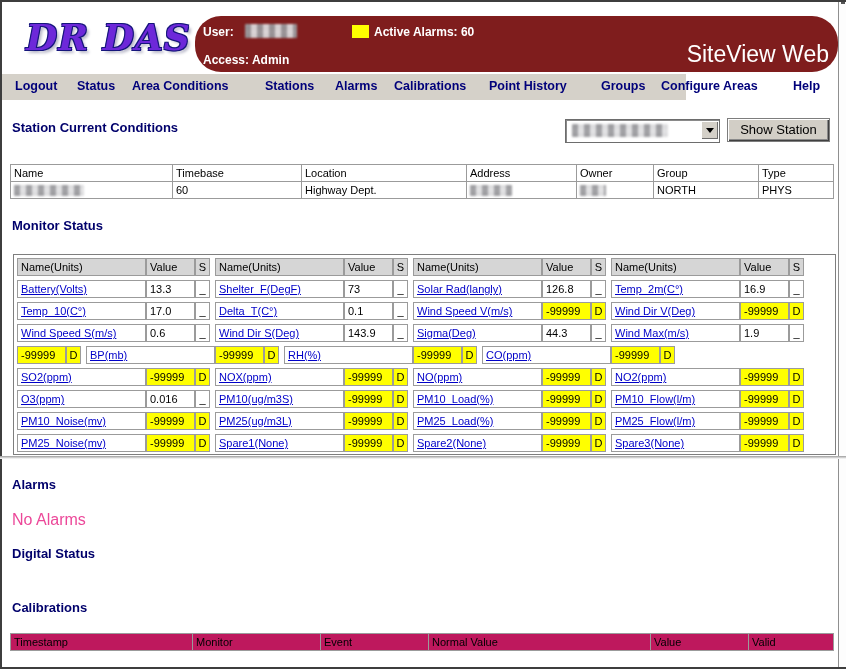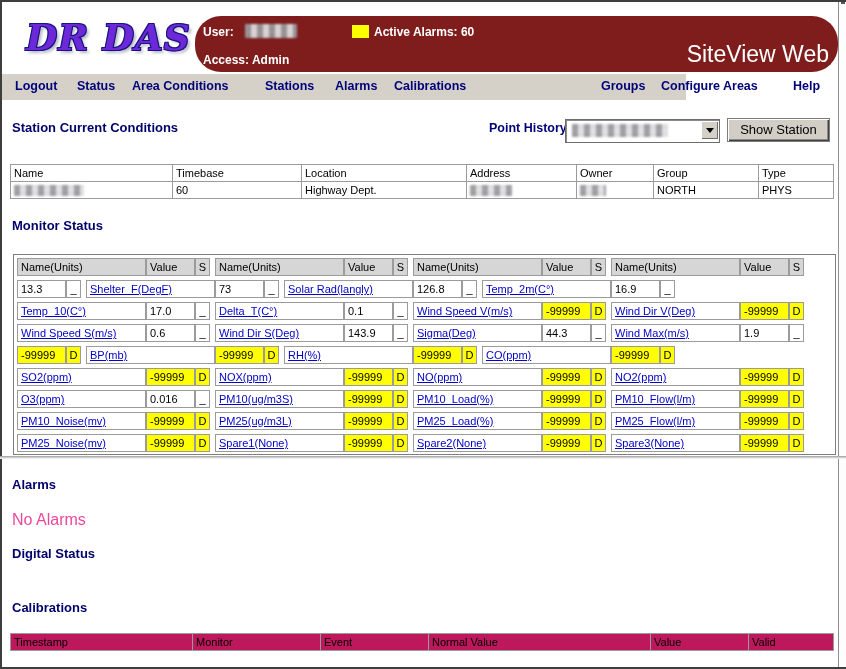--- a/index.html
+++ b/index.html
@@ -106,21 +106,21 @@
     <span class="product">SiteView Web</span>
   </div>
 
   <div class="navbar">
       <div class="nav-item" style="left: 13px;">Logout</div>
       <div class="nav-item" style="left: 75px;">Status</div>
       <div class="nav-item" style="left: 130px;">Area Conditions</div>
       <div class="nav-item" style="left: 263px;">Stations</div>
       <div class="nav-item" style="left: 333px;">Alarms</div>
       <div class="nav-item" style="left: 392px;">Calibrations</div>
-      <div class="nav-item" style="left: 487px; margin-top: 42px;">Point History</div>
+      <div class="nav-item" style="left: 487px;">Point History</div>
       <div class="nav-item" style="left: 599px;">Groups</div>
       <div class="nav-item" style="left: 659px;">Configure Areas</div>
       <div class="nav-item" style="left: 791px;">Help</div>
     </div>
 
   <div class="heading" style="top:120px;">Station Current Conditions</div>
   <div class="combo">
     <span class="redact combo-redact"></span>
     <span class="combo-btn">
       <span class="combo-arrow"></span>
@@ -181,20 +181,21 @@
           <div class="m-cell m-head m-s">S</div>
         </div>
         <div class="m-group">
           <div class="m-cell m-head m-name">Name(Units)</div>
           <div class="m-cell m-head m-val">Value</div>
           <div class="m-cell m-head m-s">S</div>
         </div>
       </div>
       <div class="m-row">
         <div class="m-group">
+          <div class="m-cell m-name"><a>Battery(Volts)</a></div>
           <div class="m-cell m-val">13.3</div>
           <div class="m-cell m-s">_</div>
         </div>
         <div class="m-group">
           <div class="m-cell m-name"><a>Shelter_F(DegF)</a></div>
           <div class="m-cell m-val">73</div>
           <div class="m-cell m-s">_</div>
         </div>
         <div class="m-group">
           <div class="m-cell m-name"><a>Solar Rad(langly)</a></div>

